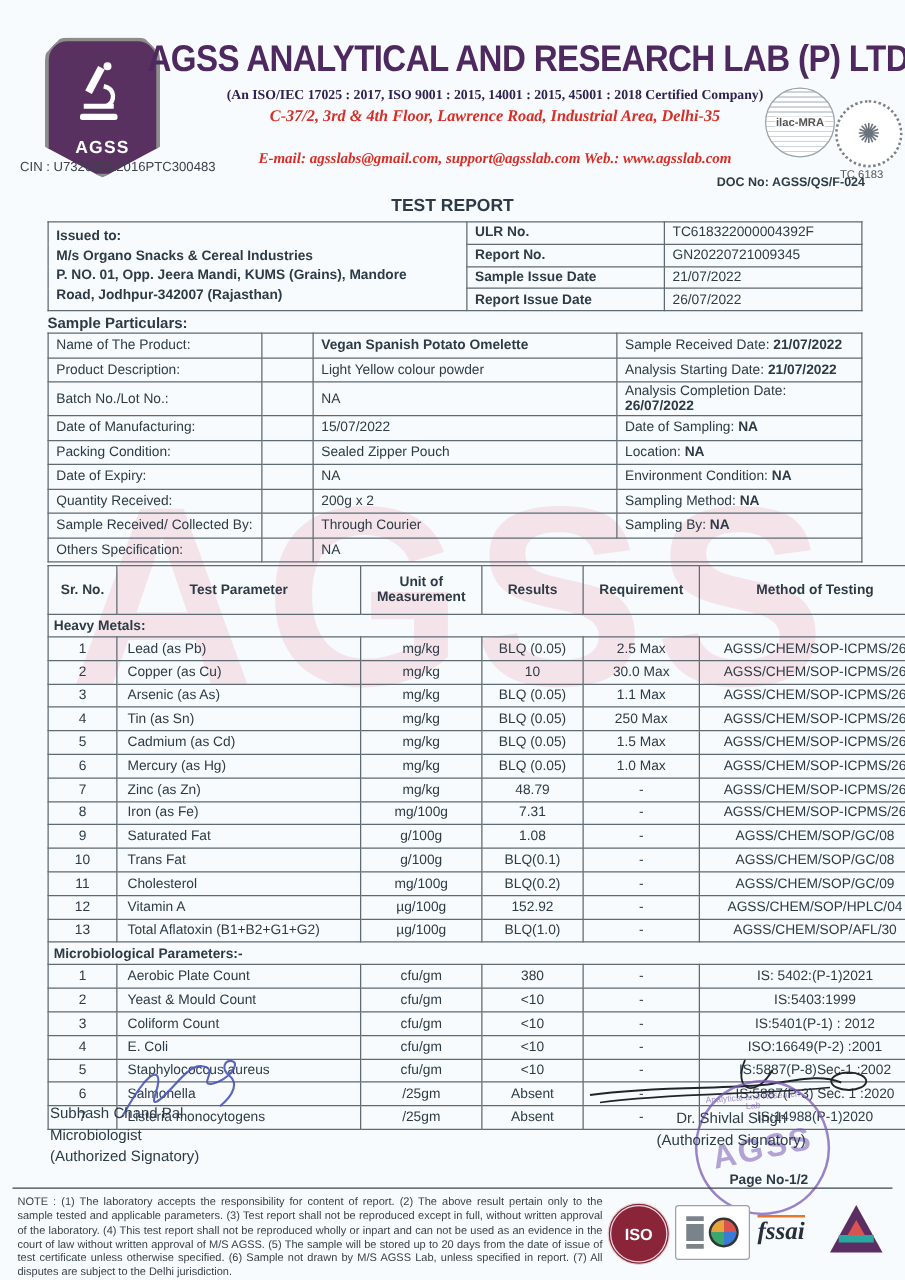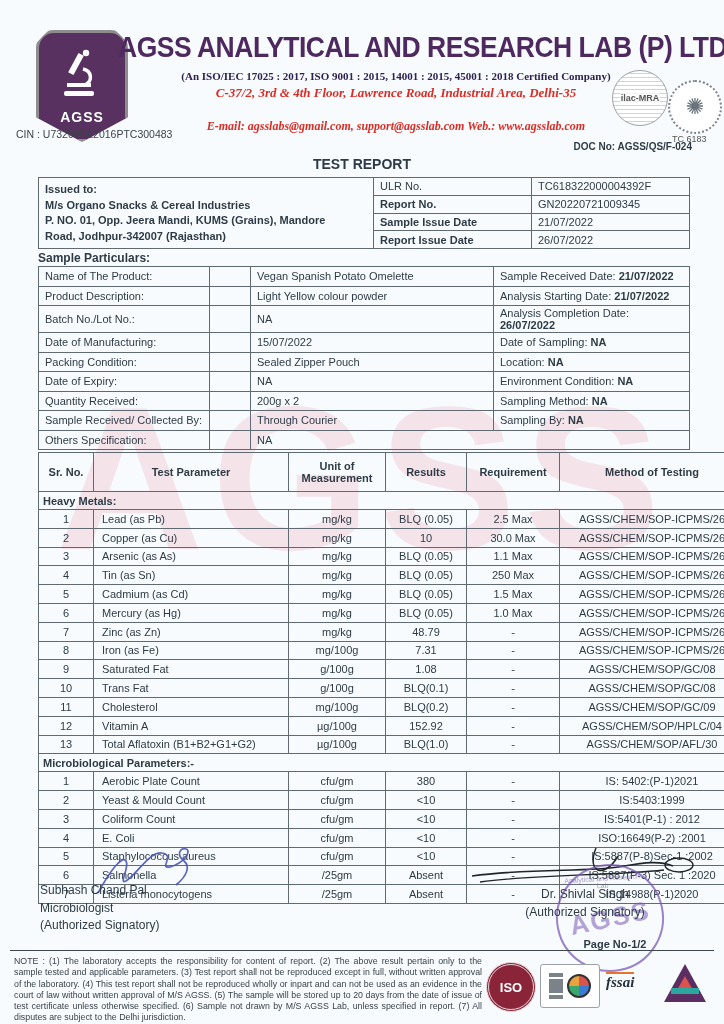--- a/index.html
+++ b/index.html
@@ -83,21 +83,21 @@
     background:#8a2438;border:3px double #e8d8dc;display:flex;align-items:center;justify-content:center;}
   .iso-badge span{color:#fff;font-weight:bold;font-size:13px;}
   .emblem-box{left:540px;top:964px;width:58px;height:42px;background:#fff;border:1px solid #9aa1a8;border-radius:3px;
     display:flex;align-items:center;justify-content:center;gap:4px;}
   .pillar{width:14px;height:26px;background:
     linear-gradient(#7a828a 0 4px,transparent 4px 6px,#7a828a 6px 20px,transparent 20px 22px,#7a828a 22px 26px);}
   .mini-disc{width:20px;height:20px;border-radius:50%;
     background:conic-gradient(#d9534f 0 25%,#3a7bd5 25% 50%,#3aa76d 50% 75%,#e8a33d 75% 100%);
     border:2px solid #333;}
   .fssai{left:606px;top:972px;font-family:"Liberation Serif",serif;font-style:italic;font-weight:bold;
-    font-size:15px;color:#27303a;border-top:2px solid #e8762a;padding-top:1px;line-height:1;}
+    font-size:20px;color:#27303a;border-top:2px solid #e8762a;padding-top:1px;line-height:1;}
   .bis-logo{left:662px;top:962px;width:46px;height:42px;display:flex;align-items:center;justify-content:center;}
   .bis-tri{width:0;height:0;border-left:21px solid transparent;border-right:21px solid transparent;
     border-bottom:38px solid #5b2d62;position:relative;}
   .bis-band{position:absolute;left:-14px;top:24px;width:28px;height:6px;background:#2aa8a0;}
   .bis-inner{position:absolute;left:-8px;top:12px;width:0;height:0;
     border-left:8px solid transparent;border-right:8px solid transparent;border-bottom:14px solid #d9534f;}
   .sig-row-name{font-weight:normal;}
 </style>
 </head>
 <body>
@@ -137,21 +137,21 @@
 
 <table class="abs grid issued-tbl">
   <tbody id="issued-body">
       <tr>
         <td class="issued-left" rowspan="4">
           <div>Issued to:</div>
           <div>M/s Organo Snacks &amp; Cereal Industries</div>
           <div>P. NO. 01, Opp. Jeera Mandi, KUMS (Grains), Mandore</div>
           <div>Road, Jodhpur-342007 (Rajasthan)</div>
         </td>
-        <td class="issued-label" style="font-weight: normal;">ULR No.</td>
+        <td class="issued-label" style="font-weight: bold;">ULR No.</td>
         <td>TC618322000004392F</td>
       </tr>
       <tr>
         <td class="issued-label" style="font-weight: bold;">Report No.</td>
         <td>GN20220721009345</td>
       </tr>
       <tr>
         <td class="issued-label" style="font-weight: bold;">Sample Issue Date</td>
         <td>21/07/2022</td>
       </tr>
@@ -161,21 +161,21 @@
       </tr>
     </tbody>
 </table>
 
 <div class="abs sp-head">Sample Particulars:</div>
 <table class="abs grid sp-tbl">
   <tbody id="sp-body">
       <tr>
         <td class="sp-c1">Name of The Product:</td>
         <td class="sp-c1b"></td>
-        <td class="sp-c2" style="font-weight: normal;">Vegan Spanish Potato Omelette</td>
+        <td class="sp-c2" style="font-weight: bold;">Vegan Spanish Potato Omelette</td>
         <td><span>Sample Received Date: </span><span style="font-weight: bold;">21/07/2022</span></td>
       </tr>
       <tr>
         <td class="sp-c1">Product Description:</td>
         <td class="sp-c1b"></td>
         <td class="sp-c2">Light Yellow colour powder</td>
         <td><span>Analysis Starting Date: </span><span style="font-weight: bold;">21/07/2022</span></td>
       </tr>
       <tr>
         <td class="sp-c1">Batch No./Lot No.:</td>

